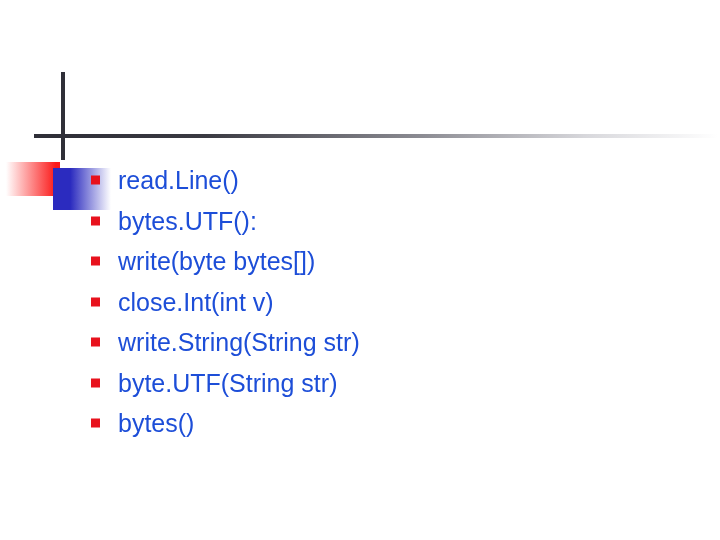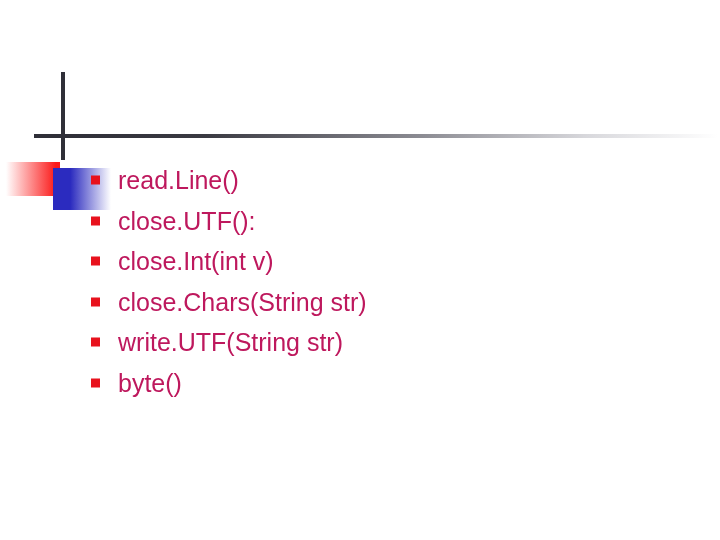--- a/index.html
+++ b/index.html
@@ -112,21 +112,21 @@
     background: #e8121d;
   }
   .bullet-text {
     position: absolute;
     left: 118px;
     top: 50%;
     transform: translateY(-50%);
     font-family: "Liberation Sans", sans-serif;
     font-size: 25px;
     line-height: 30px;
-    color: #be185d;
+    color: #1d4ed8;
     white-space: pre;
   }
 </style>
 </head>
 <body>
 
 <div id="slide">
 
   <div id="logo">
     <div class="blk blk-yellow"></div>
@@ -140,38 +140,42 @@
   <ul id="bullet-list">
 
     <li class="bullet-row">
       <span class="bullet-marker"></span>
       <span class="bullet-text">read.Line()</span>
     </li>
 
 
     <li class="bullet-row">
       <span class="bullet-marker"></span>
-      <span class="bullet-text">close.UTF():</span>
+      <span class="bullet-text">bytes.UTF():</span>
     </li>
 
+    <li class="bullet-row">
+      <span class="bullet-marker"></span>
+      <span class="bullet-text">write(byte bytes[])</span>
+    </li>
 
     <li class="bullet-row">
       <span class="bullet-marker"></span>
       <span class="bullet-text">close.Int(int v)</span>
     </li>
 
     <li class="bullet-row">
       <span class="bullet-marker"></span>
-      <span class="bullet-text">close.Chars(String str)</span>
+      <span class="bullet-text">write.String(String str)</span>
     </li>
 
     <li class="bullet-row">
       <span class="bullet-marker"></span>
-      <span class="bullet-text">write.UTF(String str)</span>
+      <span class="bullet-text">byte.UTF(String str)</span>
     </li>
 
     <li class="bullet-row">
       <span class="bullet-marker"></span>
-      <span class="bullet-text">byte()</span>
+      <span class="bullet-text">bytes()</span>
     </li>
 
   </ul>
 </div>
 
 </body></html>

